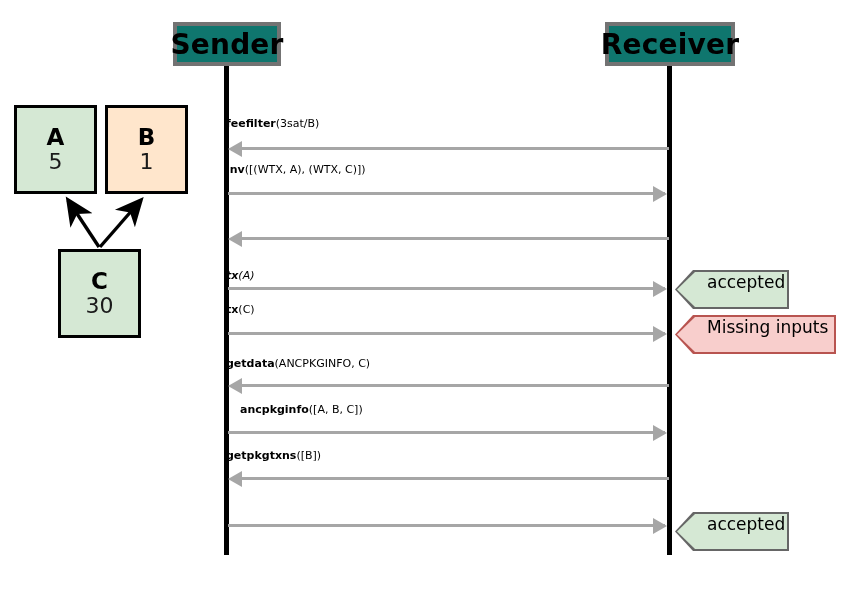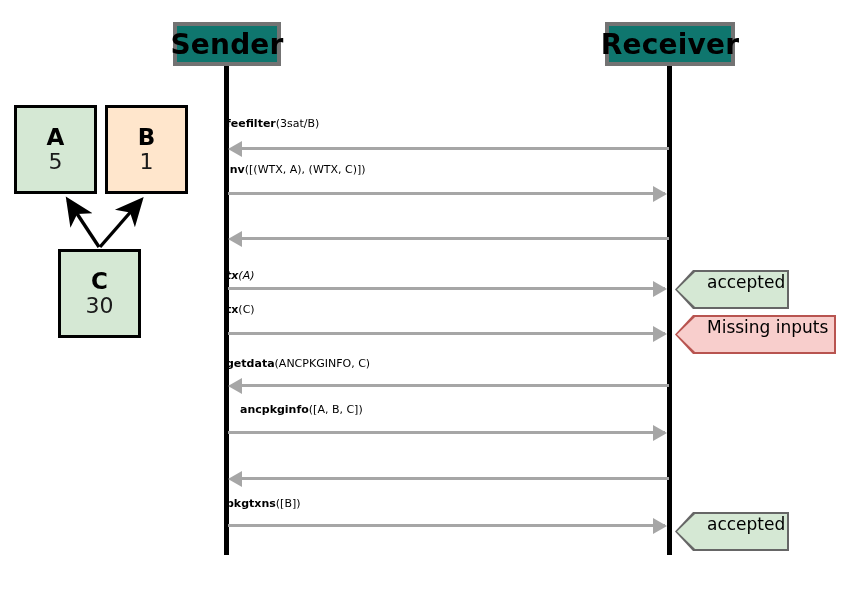--- a/index.html
+++ b/index.html
@@ -177,26 +177,26 @@
   </div>
   <div class="msg-line" style="left:232px; top:384px; width:437px;"></div>
   <div class="msg-head left" style="left:228px; top:377.5px;"></div>
 
   <div class="msg-label" style="left:240px; top:404px; width:443px;">
     <b>ancpkginfo</b><span>([A, B, C])</span>
   </div>
   <div class="msg-line" style="left:228px; top:431px; width:437px;"></div>
   <div class="msg-head right" style="left:653px; top:424.5px;"></div>
 
+  <div class="msg-label" style="left:226px; top:450px; width:443px;">
+    <b>getpkgtxns</b><span>([B])</span>
+  </div>
   <div class="msg-line" style="left:232px; top:477px; width:437px;"></div>
   <div class="msg-head left" style="left:228px; top:470.5px;"></div>
 
-  <div class="msg-label" style="left:226px; top:498px; width:443px;">
-    <b>pkgtxns</b><span>([B])</span>
-  </div>
   <div class="msg-line" style="left:228px; top:524px; width:437px;"></div>
   <div class="msg-head right" style="left:653px; top:517.5px;"></div>
 
   <div class="badge-outer" style="left:675px; top:270px; width:114px; height:39px; background:#666666;">
   </div>
   <div class="badge" style="left:677px; top:272px; width:110px; height:35px; background:#d5e8d4;">
     <span>accepted</span>
   </div>
 
   <div class="badge-outer" style="left:675px; top:315px; width:161px; height:39px; background:#b85450;">

